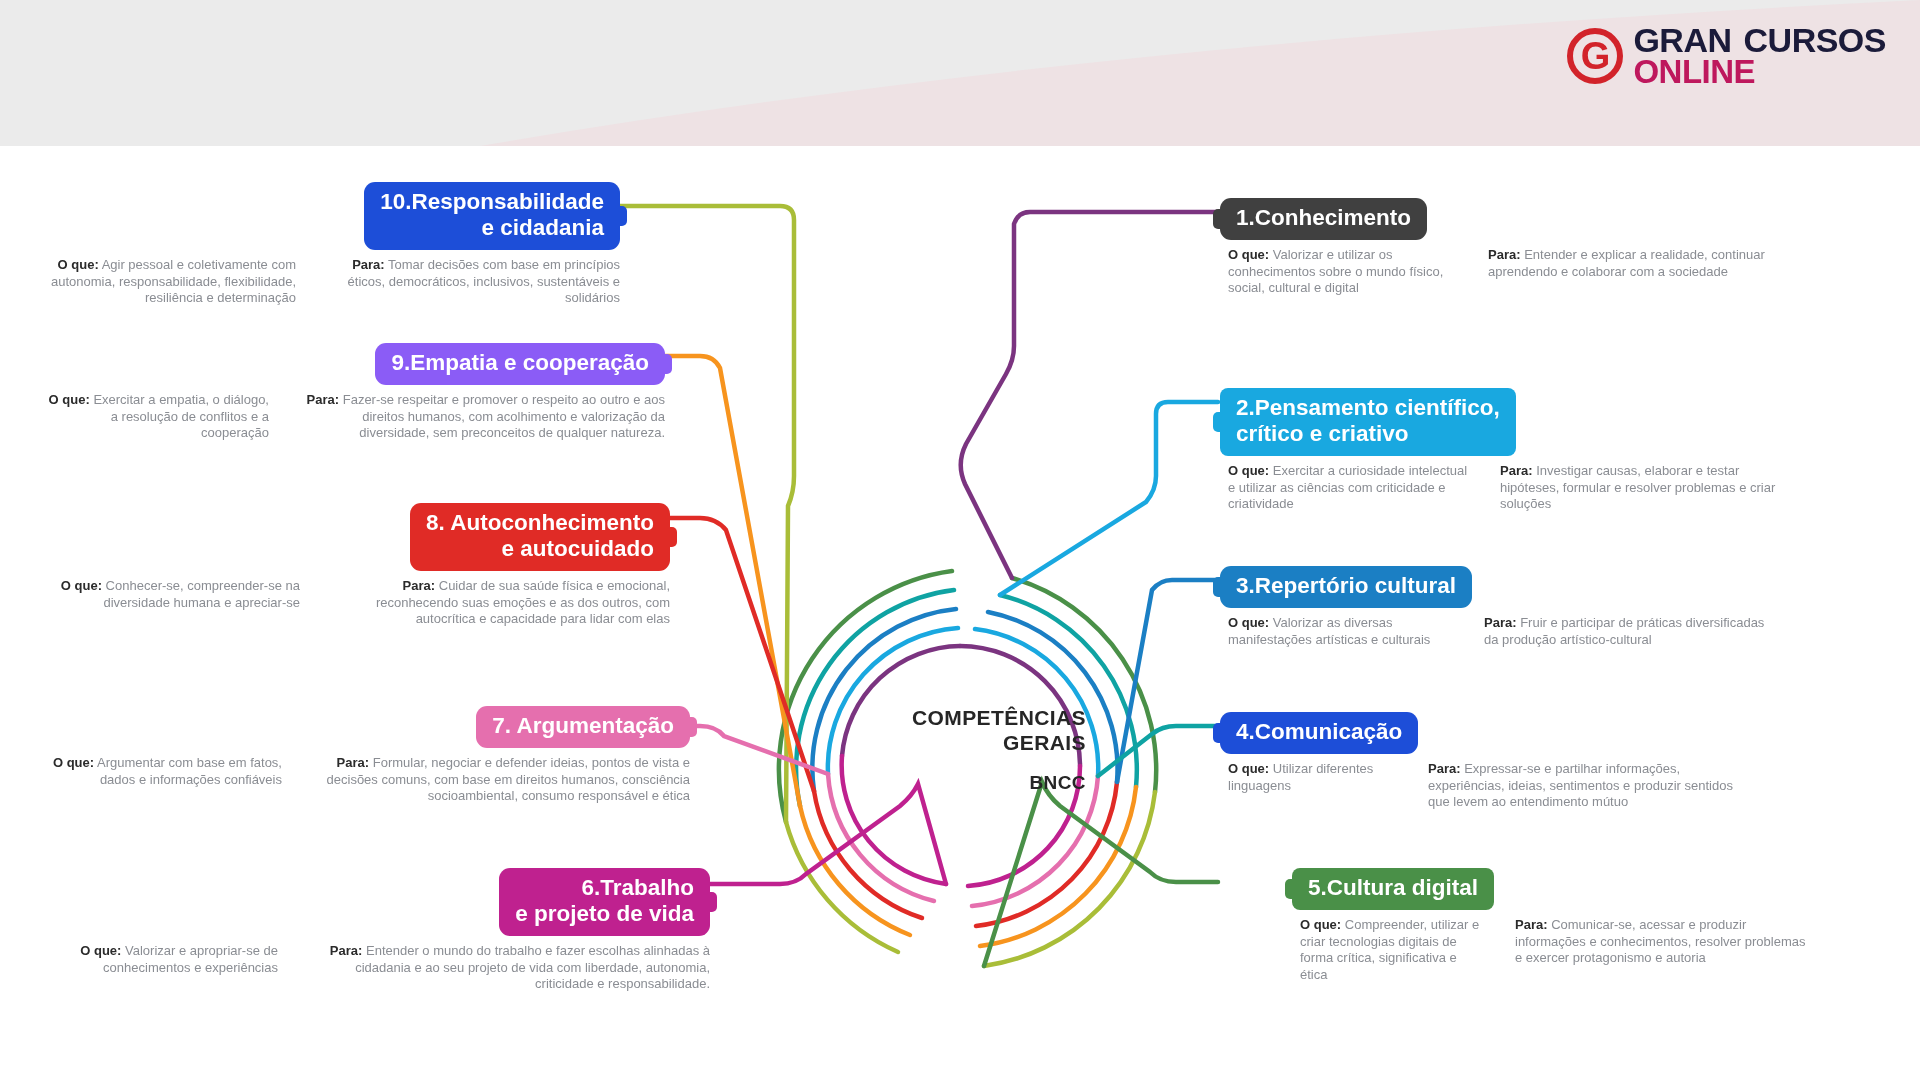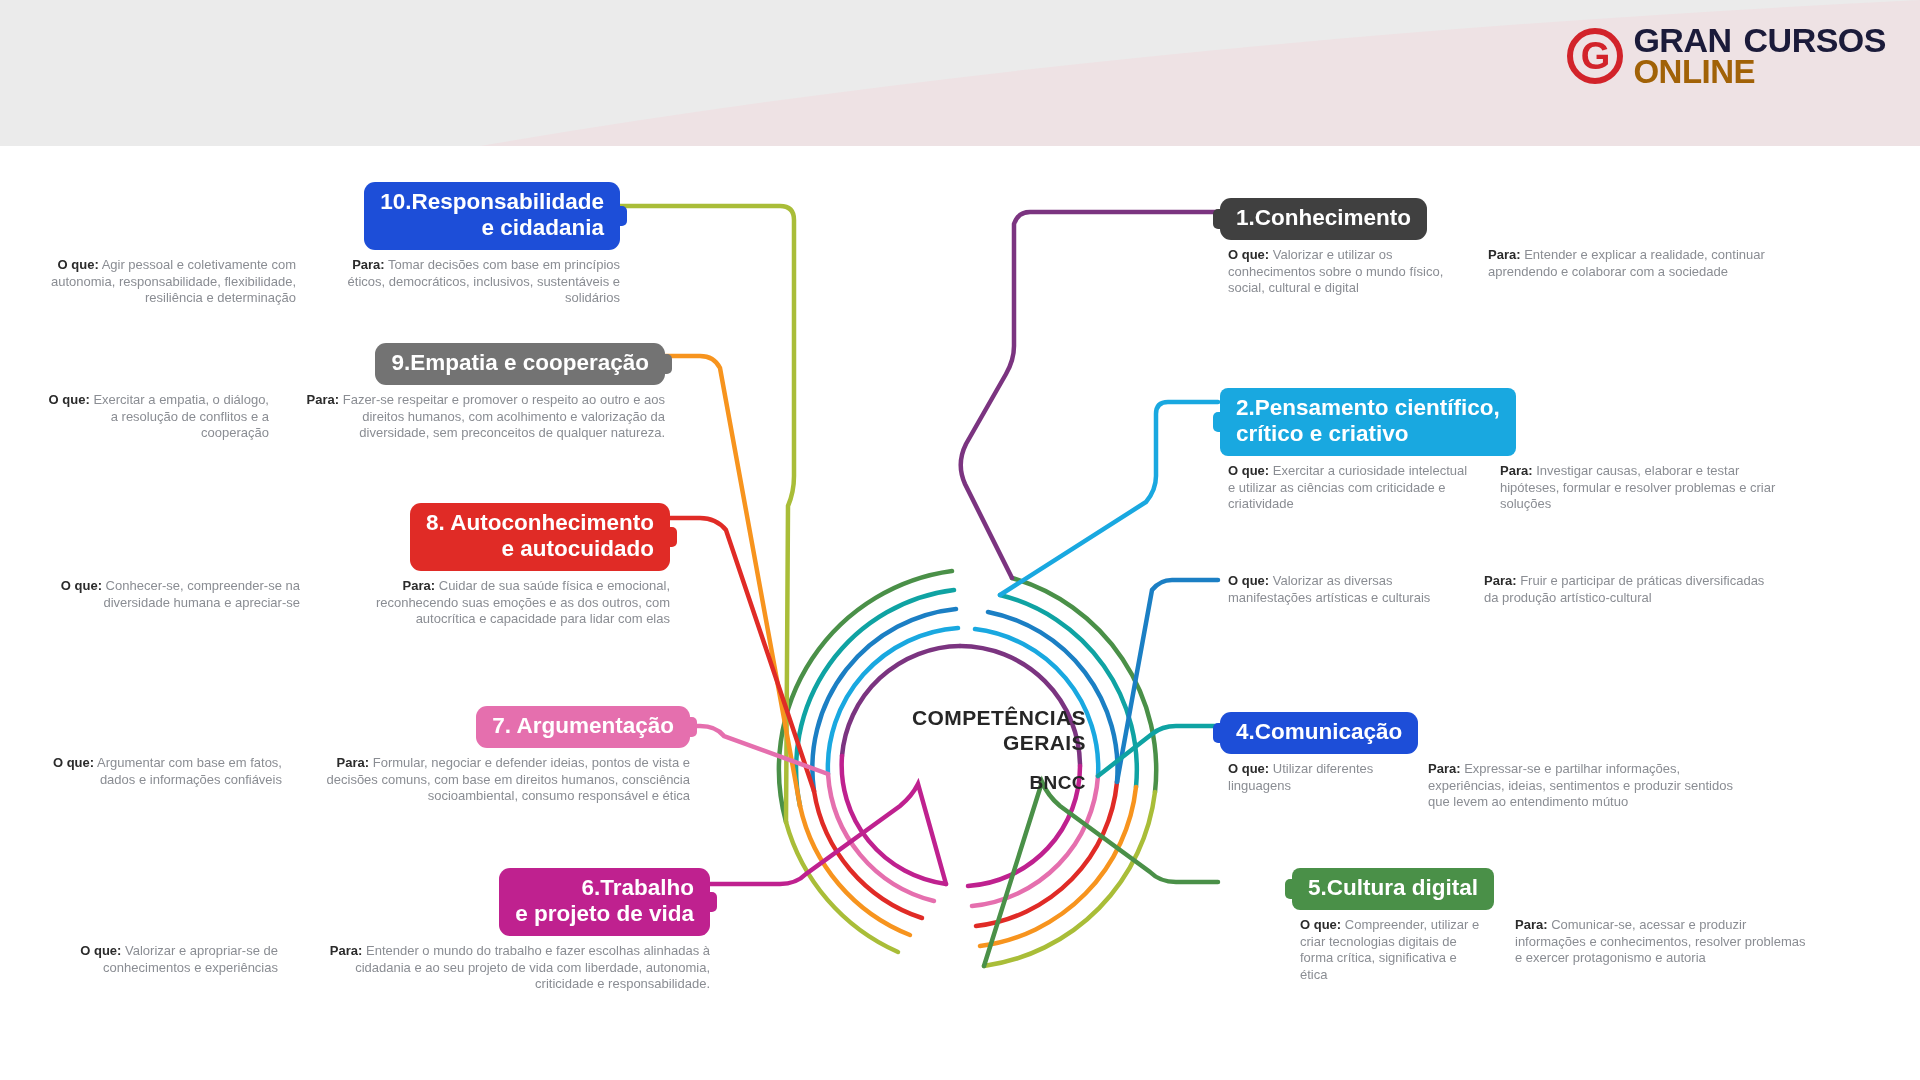--- a/index.html
+++ b/index.html
@@ -28,21 +28,21 @@
     position:relative;flex:0 0 auto;
   }
   #brand-mark-g{
     position:absolute;left:50%;top:50%;transform:translate(-50%,-50%);
     font-size:38px;font-weight:bold;color:#d2232a;
     font-family:"Liberation Sans", sans-serif;line-height:1;
   }
   #brand-text{display:flex;flex-direction:column;line-height:0.95;}
   .brand-row1{font-size:34px;font-weight:bold;color:#1b1b3a;letter-spacing:-0.5px;text-align:right;}
   .brand-row1 .cursos{margin-left:12px;}
-  .brand-row2{font-size:33px;font-weight:bold;color:#a16207;letter-spacing:-0.5px;}
+  .brand-row2{font-size:33px;font-weight:bold;color:#be185d;letter-spacing:-0.5px;}
 
   
   #stage{position:absolute;left:0;top:146px;width:1920px;height:934px;}
   #rings-svg{position:absolute;left:0;top:0;width:1920px;height:934px;pointer-events:none;}
 
   
   #center-label{
     position:absolute;left:838px;top:560px;width:248px;
     text-align:right;color:#262626;
   }
@@ -79,21 +79,21 @@
   .comp.right .col{text-align:left;}
 
   
   #comp-10{left:0px;  top:36px;  width:620px;}
   #comp-9 {left:0px;  top:197px; width:665px;}
   #comp-8 {left:0px;  top:357px; width:670px;}
   #comp-7 {left:0px;  top:560px; width:690px;}
   #comp-6 {left:0px;  top:722px; width:710px;}
 
   #comp-10 .badge{background:#1d4ed8;}
-  #comp-9  .badge{background:#737373;}
+  #comp-9  .badge{background:#8b5cf6;}
   #comp-8  .badge{background:#e02b26;}
   #comp-7  .badge{background:#e56fae;}
   #comp-6  .badge{background:#bf218f;}
 
   #comp-10 .c1{width:296px;} #comp-10 .c2{width:300px;margin-left:24px;}
   #comp-9  .c1{width:222px;} #comp-9  .c2{width:374px;margin-left:22px;}
   #comp-8  .c1{width:240px;} #comp-8  .c2{width:350px;margin-left:20px;}
   #comp-7  .c1{width:248px;} #comp-7  .c2{width:390px;margin-left:18px;}
   #comp-6  .c1{width:202px;} #comp-6  .c2{width:412px;margin-left:20px;}
 
@@ -256,20 +256,21 @@
   <div class="comp right" id="comp-2">
     <div><span class="badge sq">2.Pensamento científico,
 crítico e criativo</span></div>
     <div class="cols">
       <div class="col c1"><b>O que:</b> <span>Exercitar a curiosidade intelectual e utilizar as ciências com criticidade e criatividade</span></div>
       <div class="col c2"><b>Para:</b> <span>Investigar causas, elaborar e testar hipóteses, formular e resolver problemas e criar soluções</span></div>
     </div>
   </div>
 
   <div class="comp right" id="comp-3">
+    <div><span class="badge">3.Repertório cultural</span></div>
     <div class="cols">
       <div class="col c1"><b>O que:</b> <span>Valorizar as diversas manifestações artísticas e culturais</span></div>
       <div class="col c2"><b>Para:</b> <span>Fruir e participar de práticas diversificadas da produção artístico-cultural</span></div>
     </div>
   </div>
 
   <div class="comp right" id="comp-4">
     <div><span class="badge">4.Comunicação</span></div>
     <div class="cols">
       <div class="col c1"><b>O que:</b> <span>Utilizar diferentes linguagens</span></div>

